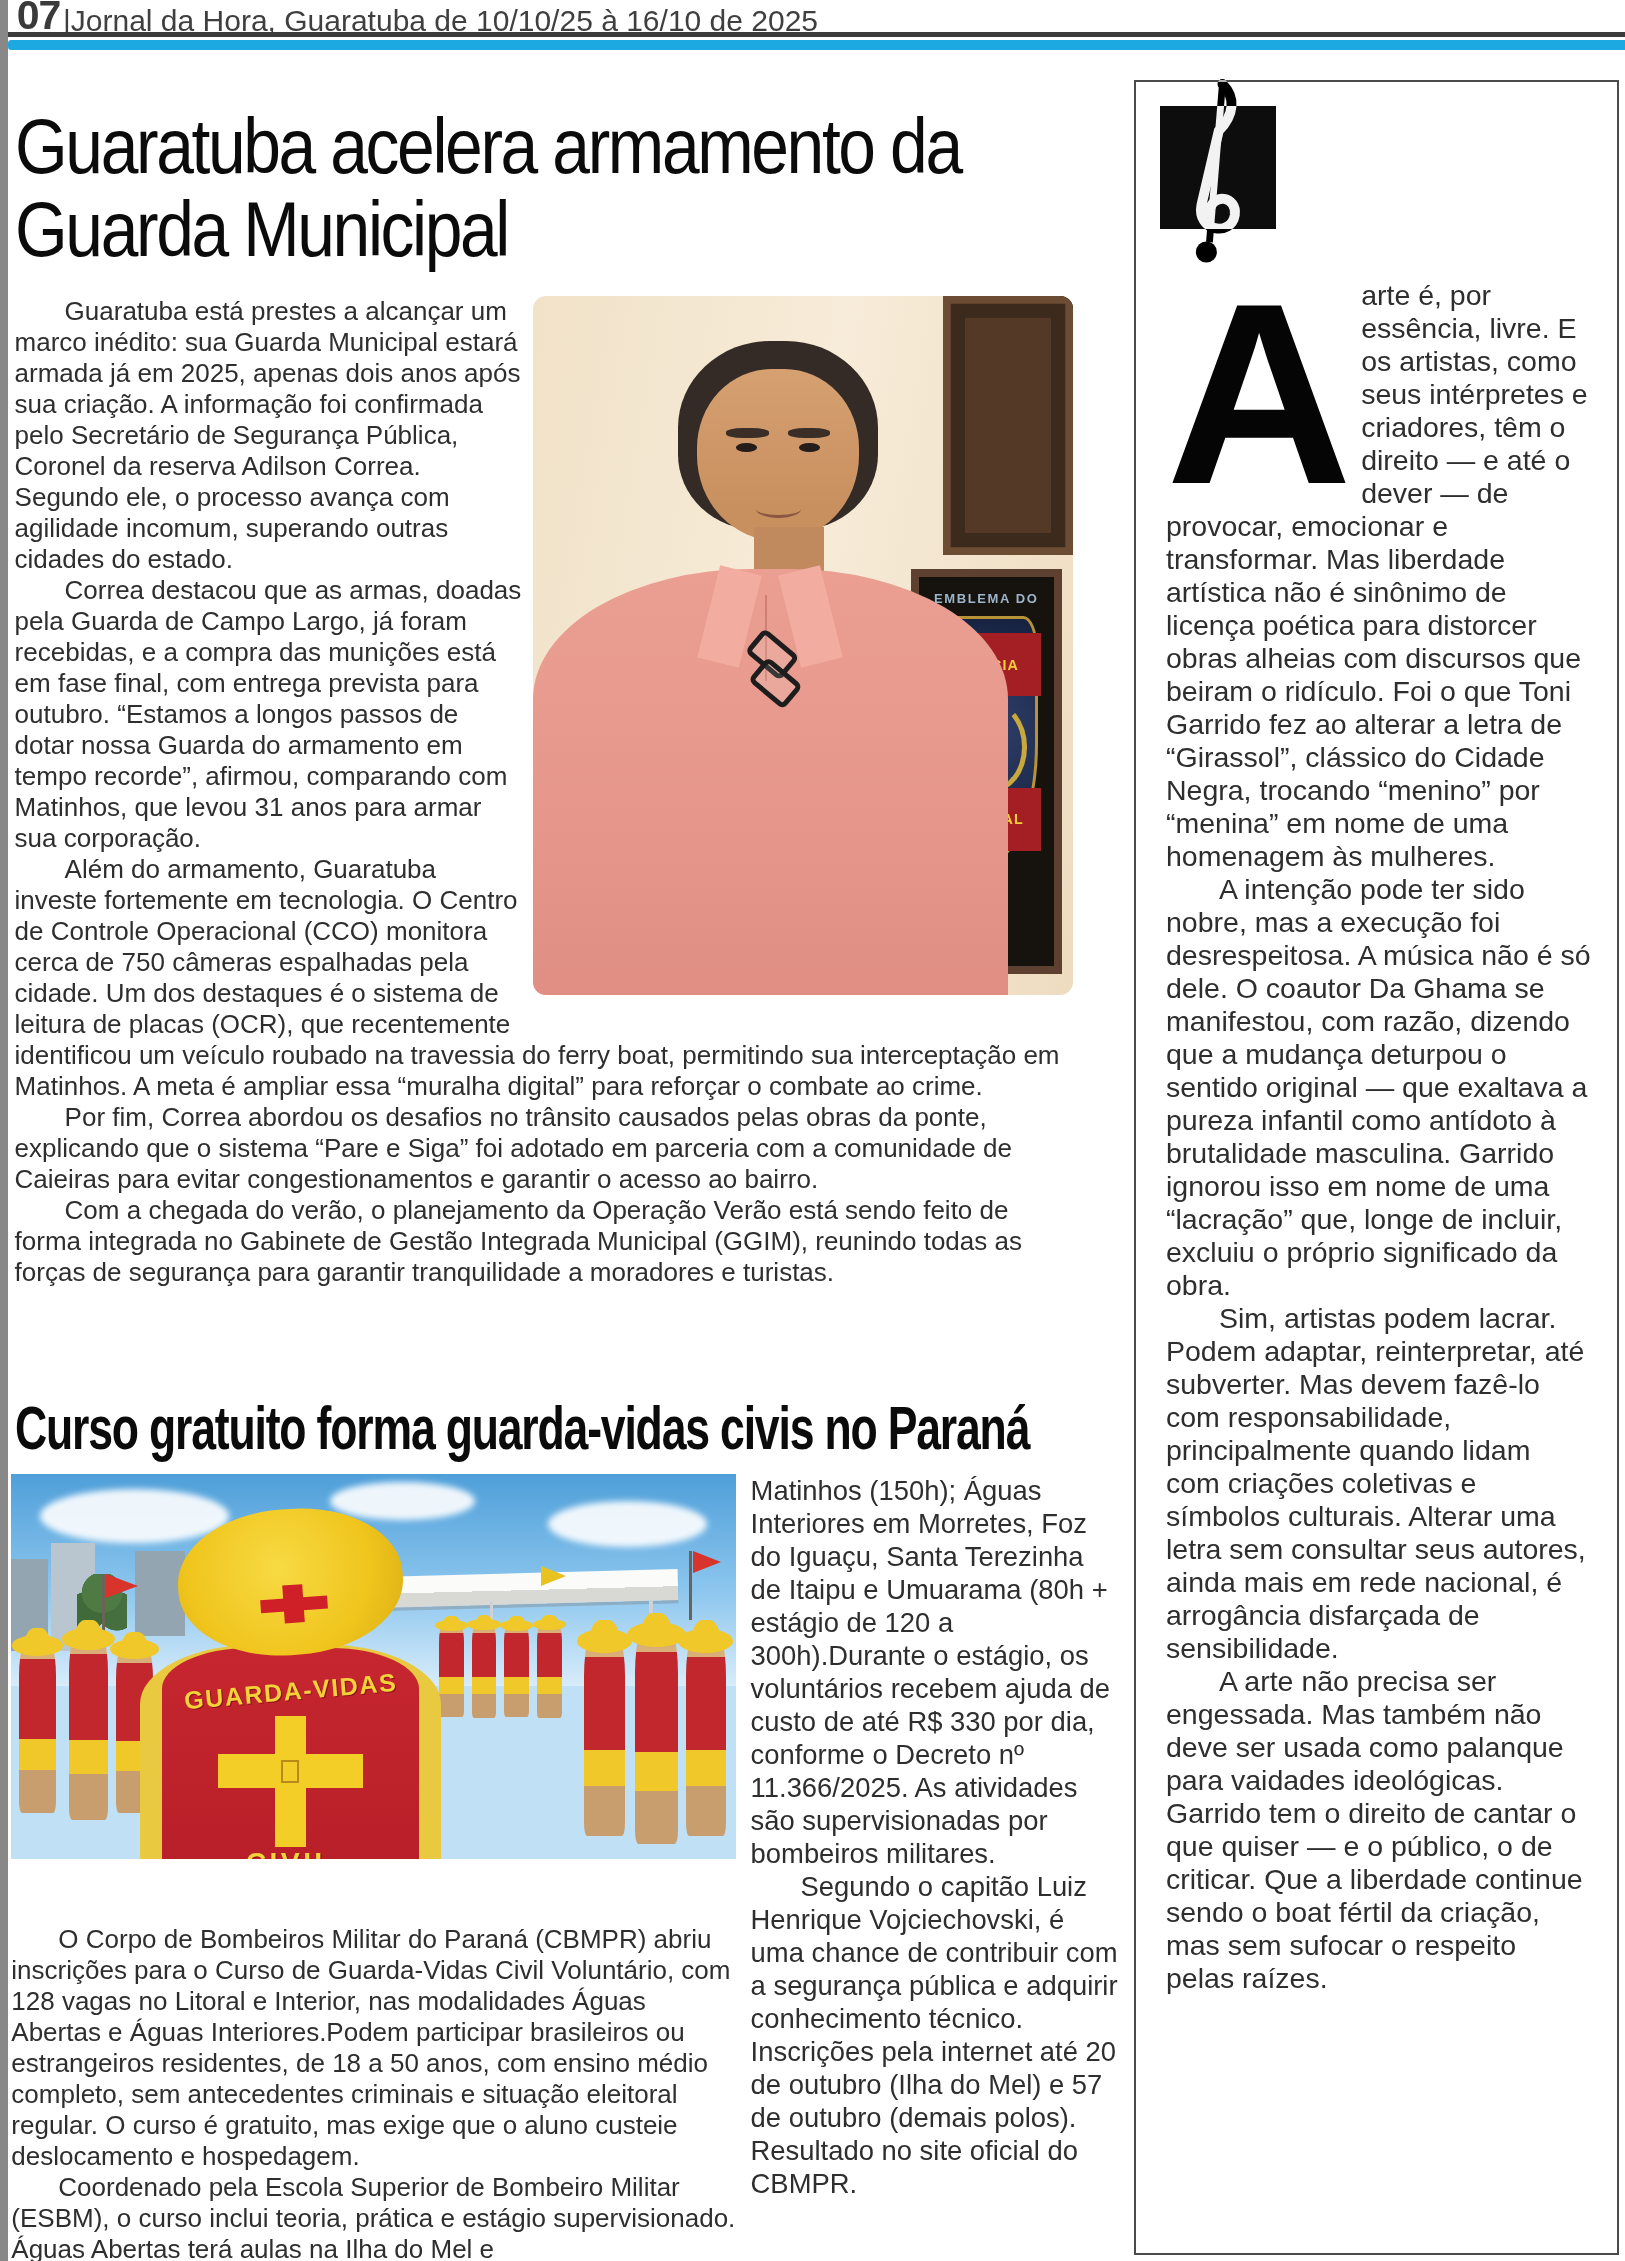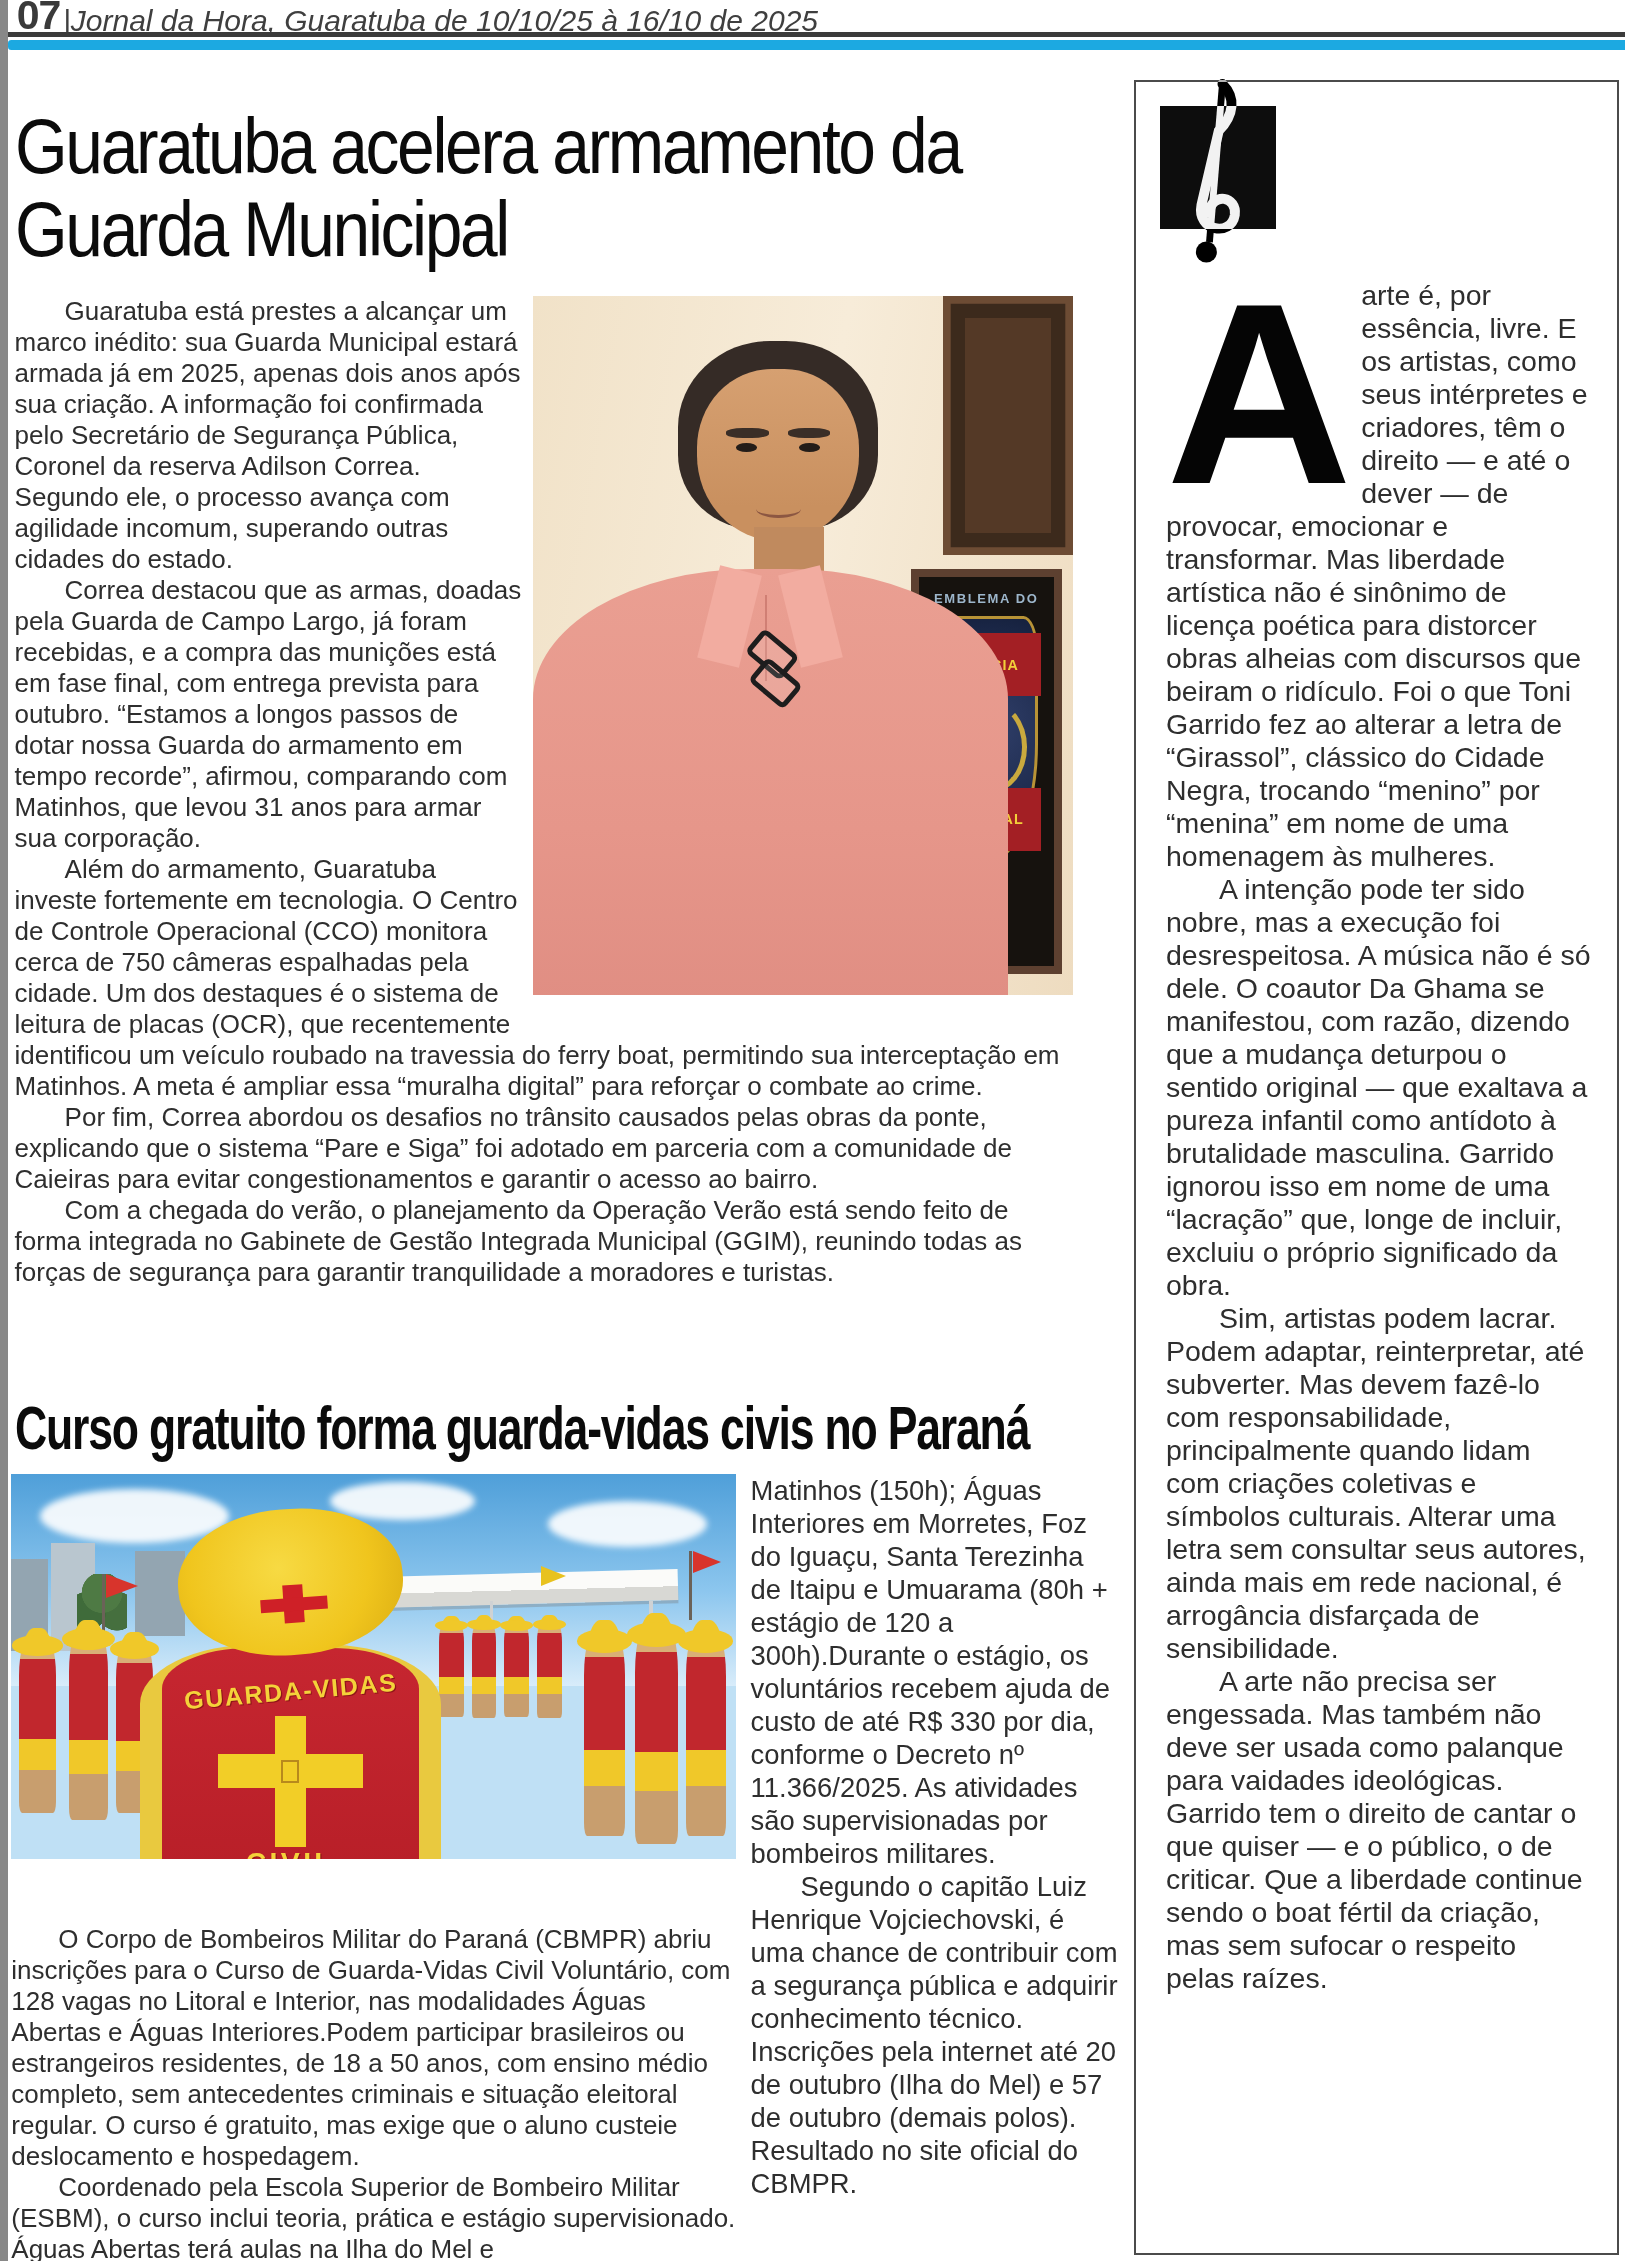--- a/index.html
+++ b/index.html
@@ -1,30 +1,30 @@
 <!DOCTYPE html>
 <html style="font-size:8.8px"><head>
 <meta charset="utf-8">
 <style>
   html,body{margin:0;padding:0;background:#888;}
   #page{position:relative;width:1625px;height:2261px;background:#ffffff;overflow:hidden;
         font-family:"Liberation Sans",sans-serif;color:#2e2e2e;margin-left:8px;}
   
   .pagenum{position:absolute;left:8.8px;top:-7.7px;font-size:41px;font-weight:bold;color:#3a3a3a;letter-spacing:-1.1px;}
-  .masthead{position:absolute;left:55px;top:4.4px;font-size:30px;color:#3f3f3f;letter-spacing:0px;font-style:italic;}
+  .masthead{position:absolute;left:55px;top:4.4px;font-size:30px;color:#3f3f3f;letter-spacing:0px;}
   .bar-dark{position:absolute;left:0;top:32px;width:100%;height:5px;background:#3b3b3b;}
   .bar-blue{position:absolute;left:0;top:40px;width:100%;height:10.4px;background:#1ca9e1;border-radius:3.3px 0 0 3.3px;}
   
   .art1{position:absolute;left:6.6px;top:105px;width:1058px;}
   .art1 h1{margin:0 0 25px 0;font-weight:normal;color:#0b0b0b;font-size:77px;line-height:83px;letter-spacing:-2.7px;}
   .art1 h1 .hl{display:block;white-space:nowrap;transform:scaleX(.88);transform-origin:left top;}
   .bodytext p{margin:0;font-size:26px;line-height:31px;text-indent:50px;text-align:left;}
   
   .photo1{float:right;width:540px;height:699px;margin:0 0 14.3px 8.8px;position:relative;overflow:hidden;
-          background:linear-gradient(100deg,#f1e2c8 0%,#f7ecd9 48%,#eedcc0 100%);}
+          background:linear-gradient(100deg,#f1e2c8 0%,#f7ecd9 48%,#eedcc0 100%);border-radius:13px;}
   .ph1-frame-top{position:absolute;right:0;top:0;width:24%;height:37%;background:#543926;
       box-shadow:inset 0 0 0 7.7px #6d4c34, inset 0 0 0 22px #3c2a1c;}
   .ph1-plaque{position:absolute;right:2%;top:39%;width:28%;height:58%;background:#16120e;
       border:8.8px solid #5d4030;box-sizing:border-box;text-align:center;}
   .ph1-plaque-title{margin-top:14.3px;font-size:13px;letter-spacing:1.6px;color:#9db6cb;font-weight:bold;}
   .badge{position:relative;margin:10px auto 0;width:72%;height:62%;background:radial-gradient(circle at 50% 45%,#31406b 0%,#1d2a4c 60%,#101a33 100%);
       border:3.8px solid #b89336;border-radius:14% 14% 48% 48%;}
   .badge .ribbon{position:absolute;left:-6%;width:112%;height:26%;background:#a31f24;color:#f2cf3a;
       font-size:14.3px;font-weight:bold;letter-spacing:1.1px;display:flex;align-items:center;justify-content:center;}
   .badge .ribbon.top{top:6%;}

